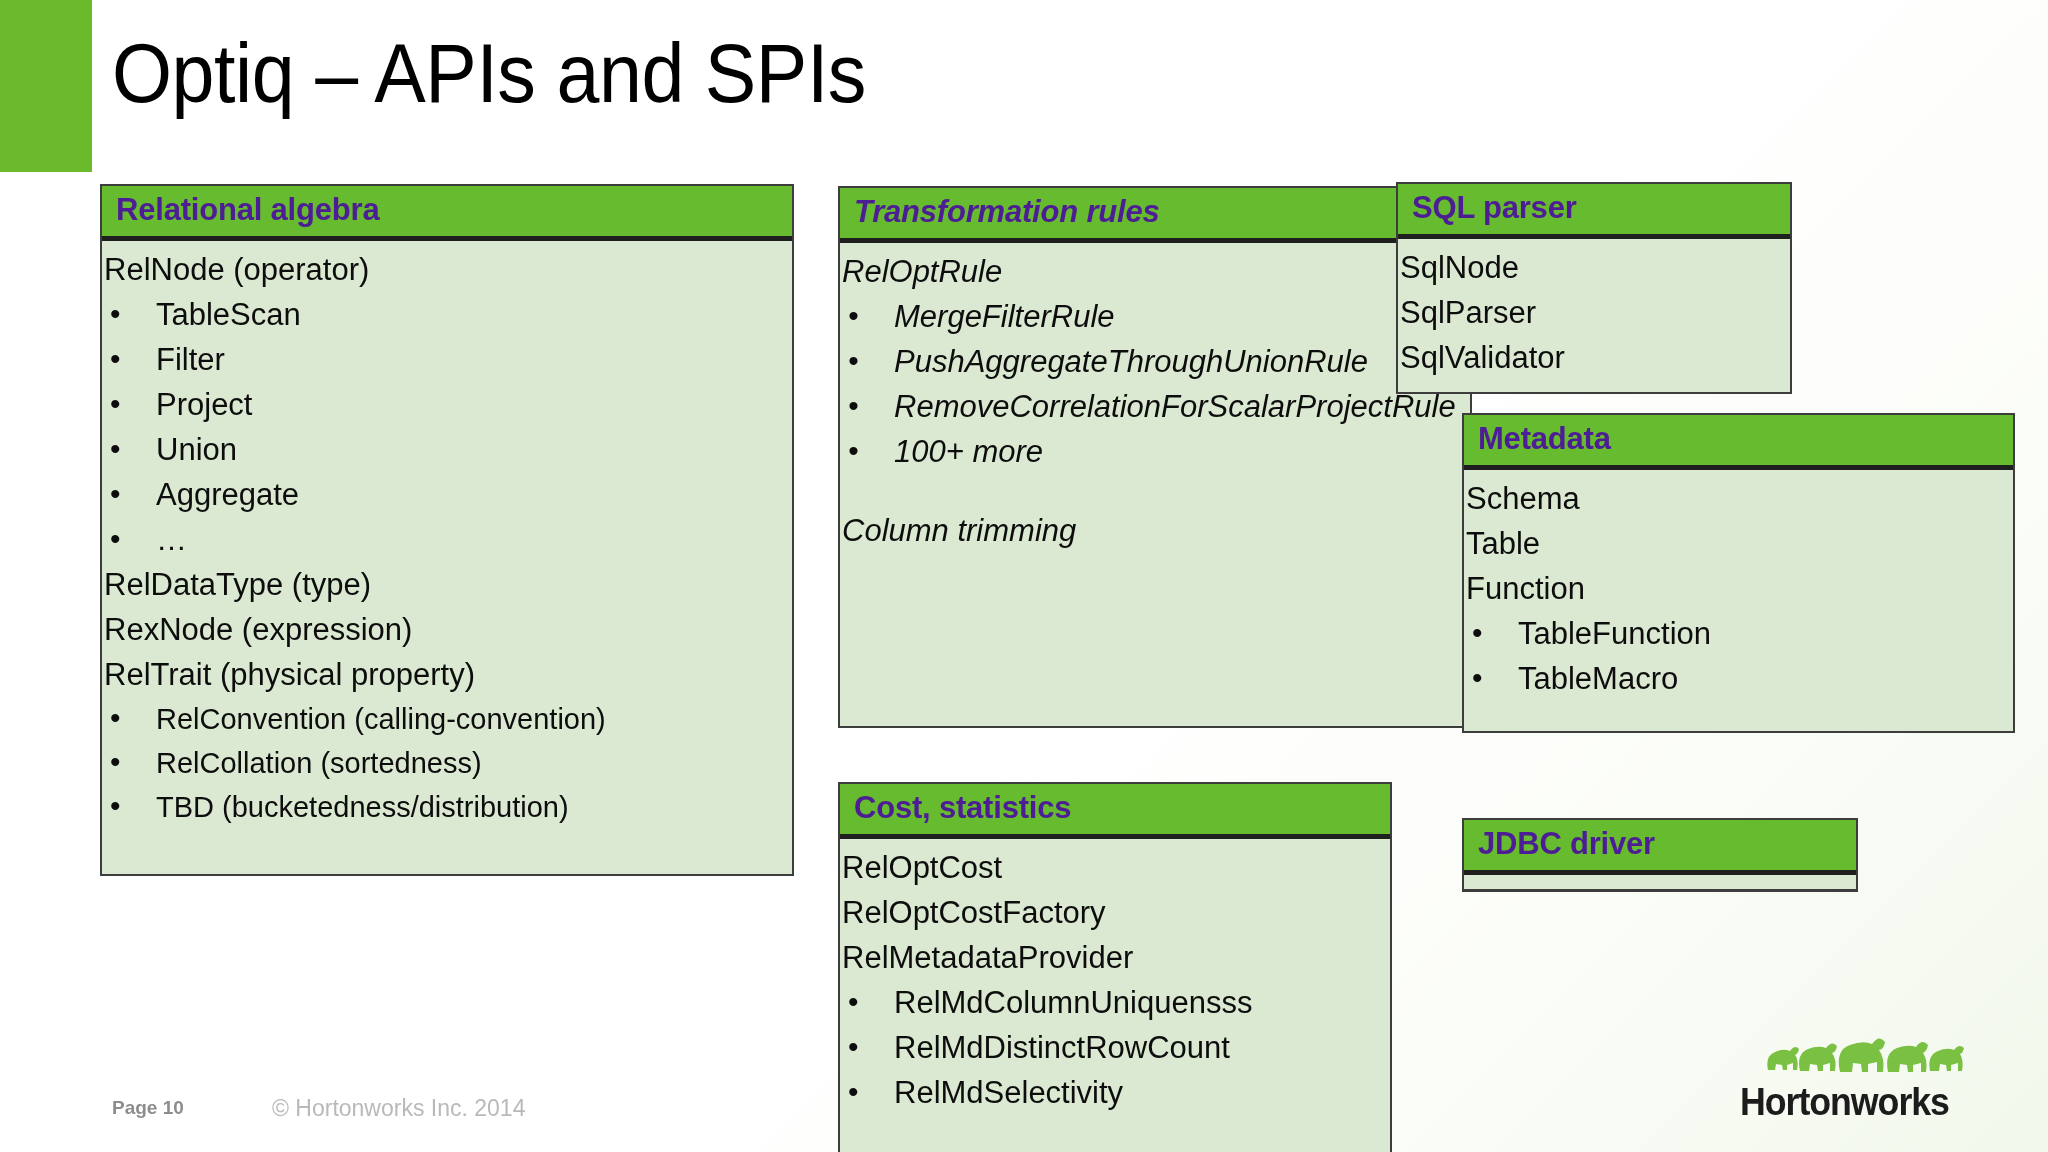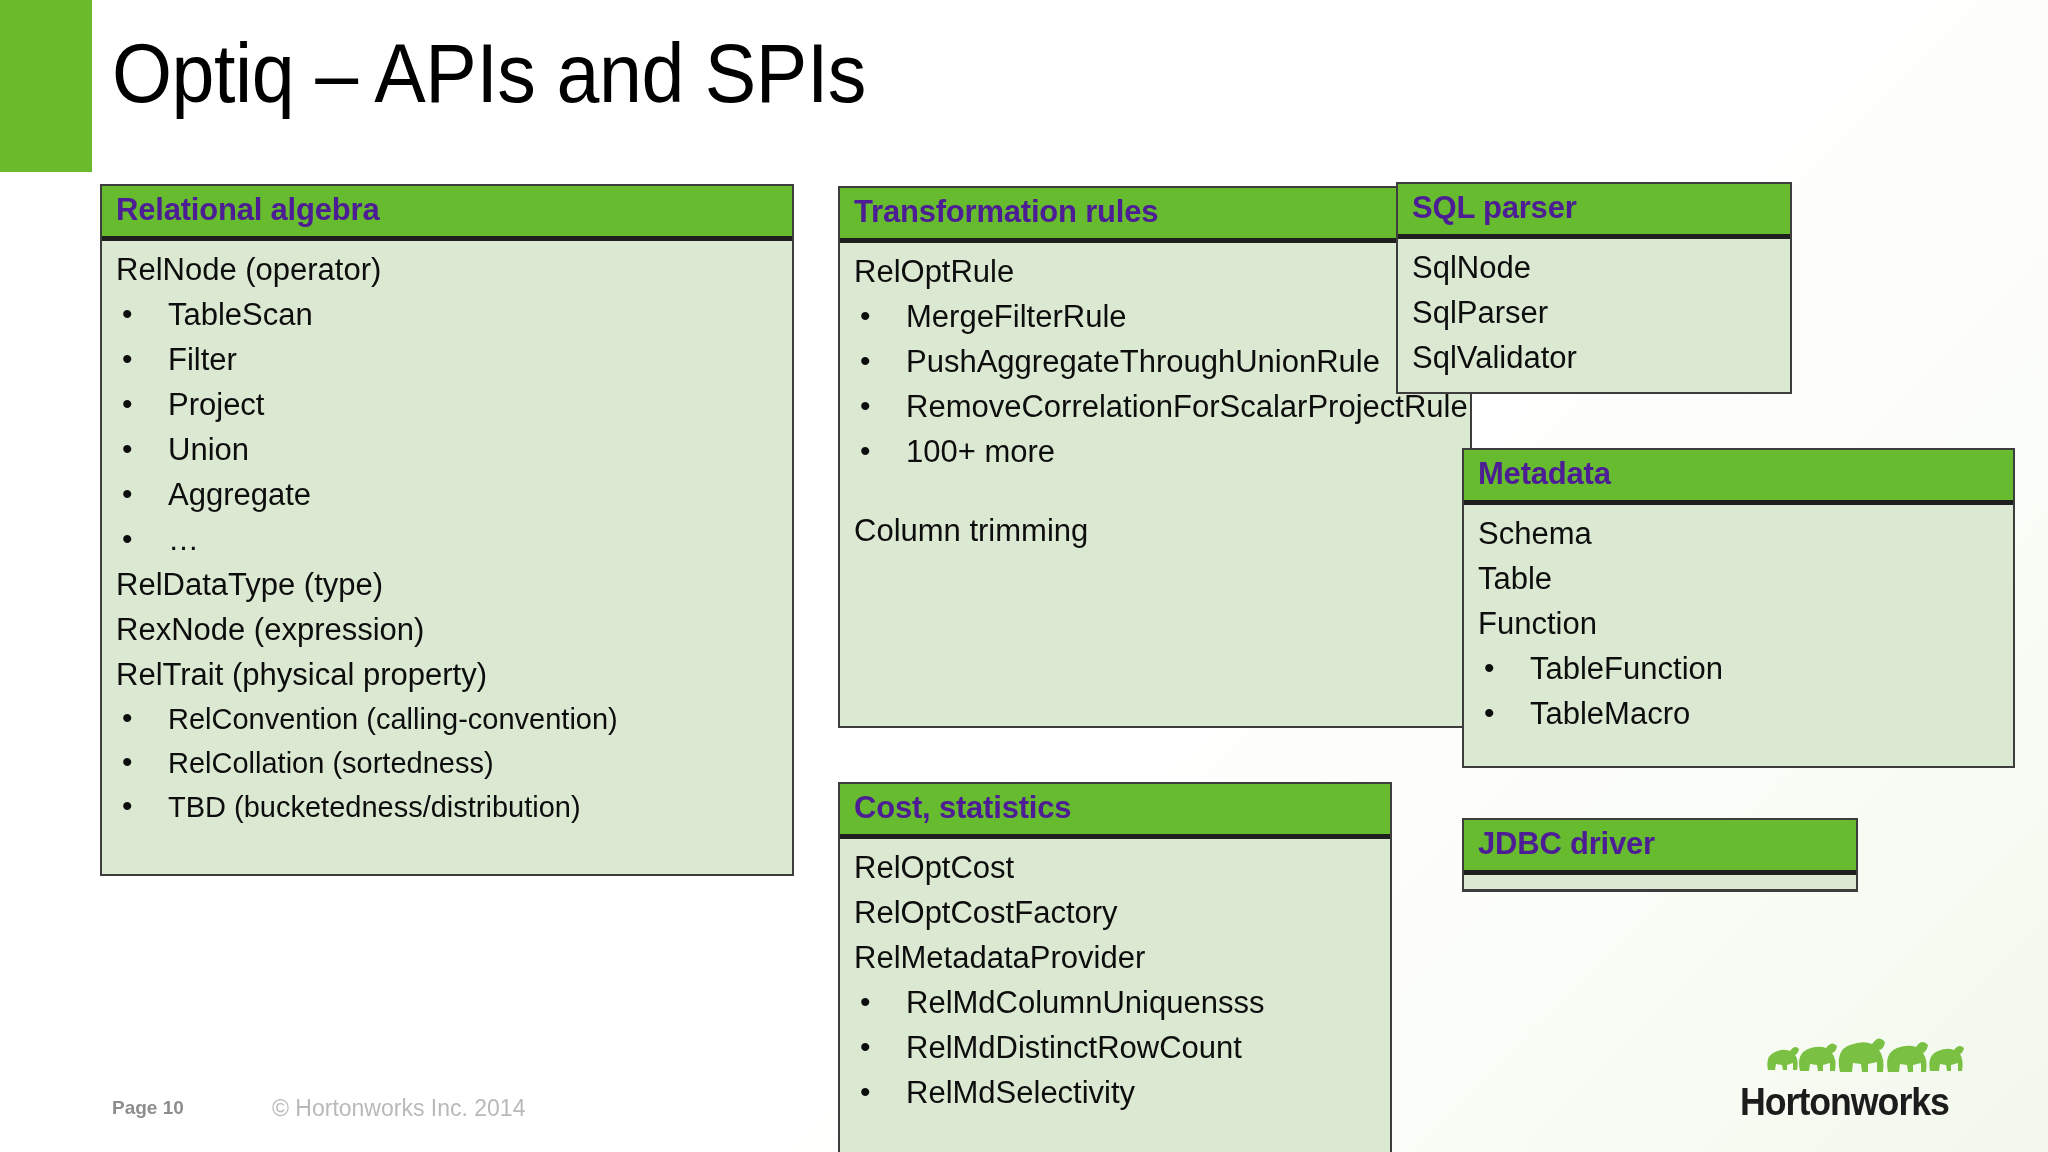--- a/index.html
+++ b/index.html
@@ -49,21 +49,21 @@
     border-bottom: 5px solid #1f1f1f;
     box-sizing: border-box;
     padding: 4px 14px 6px 14px;
     font-weight: bold;
     font-size: 31px;
     line-height: 40px;
     color: #4c1d95;
     letter-spacing: -0.2px;
   }
   .card-body {
-    padding: 6px 10px 8px 14px;
+    padding: 6px 10px 8px 2px;
     box-sizing: border-box;
   }
   .line {
     font-size: 31px;
     line-height: 45px;
     color: #0d0d0d;
     white-space: nowrap;
   }
   .bullet {
     font-size: 31px;
@@ -77,24 +77,24 @@
     content: "\2022";
     position: absolute;
     left: 6px;
     top: -1px;
     font-size: 30px;
   }
   .spacer { height: 34px; }
 
   
   #card-relational-algebra { left: 100px;  top: 184px;  width: 694px; height: 692px; }
-  #card-transformation-rules { left: 838px; top: 186px;  width: 634px; height: 542px; }
+  #card-transformation-rules { left: 838px; top: 186px;  width: 634px; height: 542px; font-style: italic; }
   #card-cost-statistics  { left: 838px;  top: 782px;  width: 554px; height: 374px; }
   #card-sql-parser       { left: 1396px; top: 182px;  width: 396px; height: 212px; }
-  #card-metadata         { left: 1462px; top: 448px;  width: 553px; height: 320px; }
+  #card-metadata         { left: 1462px; top: 413px;  width: 553px; height: 320px; }
   #card-jdbc-driver      { left: 1462px; top: 818px;  width: 396px; height: 74px; }
 
   #card-sql-parser .card-head,
   #card-jdbc-driver .card-head { font-size: 31px; }
   #card-jdbc-driver { border-bottom-width: 3px; }
 
   
   .footer-page {
     position: absolute;
     left: 112px; top: 1097px;

